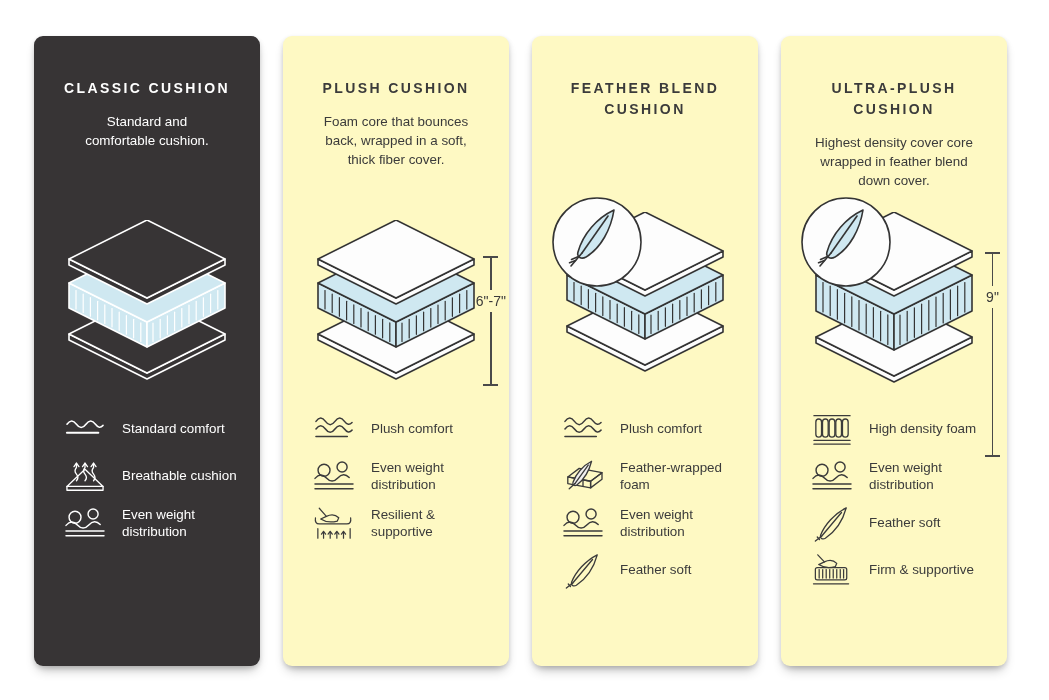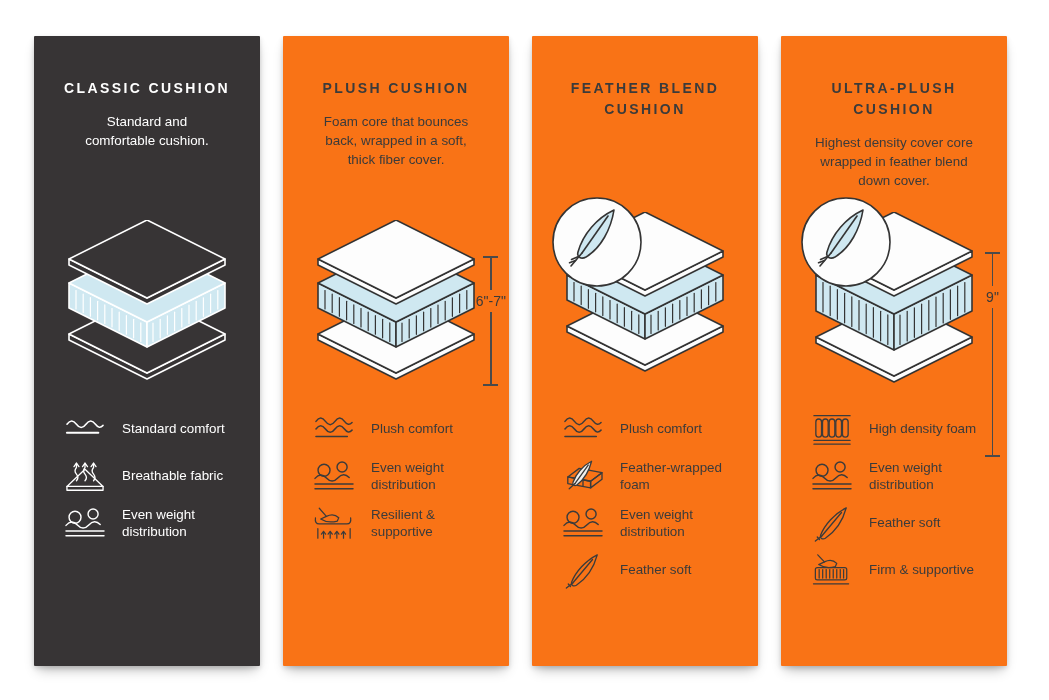--- a/index.html
+++ b/index.html
@@ -3,26 +3,26 @@
 <meta charset="utf-8">
 <style>
   html,body{margin:0;padding:0;}
   body{
     width:1049px;height:700px;overflow:hidden;background:#ffffff;
     font-family:"Liberation Sans", sans-serif;
   }
   .board{display:flex;gap:23px;padding:36px 34px;box-sizing:border-box;}
   .col{
     position:relative;width:226px;height:630px;flex:none;box-sizing:border-box;
-    border-radius:1px;
+    border-radius:9px;
     box-shadow:0 7px 12px -4px rgba(0,0,0,.30), 0 2px 5px rgba(0,0,0,.14);
     display:flex;flex-direction:column;align-items:center;
   }
   .col.dark{background:#373435;color:#ffffff;}
-  .col.light{background:#f97316;color:#3b3b3b;}
+  .col.light{background:#fef9c3;color:#3b3b3b;}
   .title{
     margin-top:42px;font-weight:bold;font-size:14px;letter-spacing:2.4px;
     text-align:center;line-height:1.5;white-space:pre-line;
   }
   .desc{
     margin-top:13px;font-size:13.4px;line-height:1.42;text-align:center;
     white-space:pre-line;
   }
   .illustration{
     position:absolute;top:184px;left:50%;transform:translateX(-50%);
@@ -103,21 +103,21 @@
               <path d="M5,31 L24,13 L43,31 Z"></path>
               <path d="M5,31 v4 h38 v-4"></path>
               <path d="M15,25 q3,-3.5 0,-7 q-3,-3.5 0,-7 l0,-4.5"></path>
               <path d="M12.4,10.1 L15,6.5 L17.6,10.1"></path>
               <path d="M24,25 q3,-3.5 0,-7 q-3,-3.5 0,-7 l0,-4.5"></path>
               <path d="M21.4,10.1 L24,6.5 L26.6,10.1"></path>
               <path d="M33,25 q3,-3.5 0,-7 q-3,-3.5 0,-7 l0,-4.5"></path>
               <path d="M30.4,10.1 L33,6.5 L35.6,10.1"></path>
             </svg>
           </span>
-          <span class="feature-label">Breathable fabric</span>
+          <span class="feature-label">Breathable cushion</span>
         </div>
         <div class="feature-row">
           <span class="feature-icon">
             <svg viewBox="0 0 48 40" fill="none" stroke="currentColor" stroke-width="1.5" stroke-linecap="round" stroke-linejoin="round">
               <circle cx="13.5" cy="14" r="6.3"></circle>
               <circle cx="32.5" cy="10.5" r="5.3"></circle>
               <path d="M4,22.5 q6,-7 12,-0.5 q6,6.5 12,0 q6,-6.5 12,-0.5"></path>
               <path d="M4,28.5 h40"></path>
               <path d="M4,33.5 h40"></path>
             </svg>

